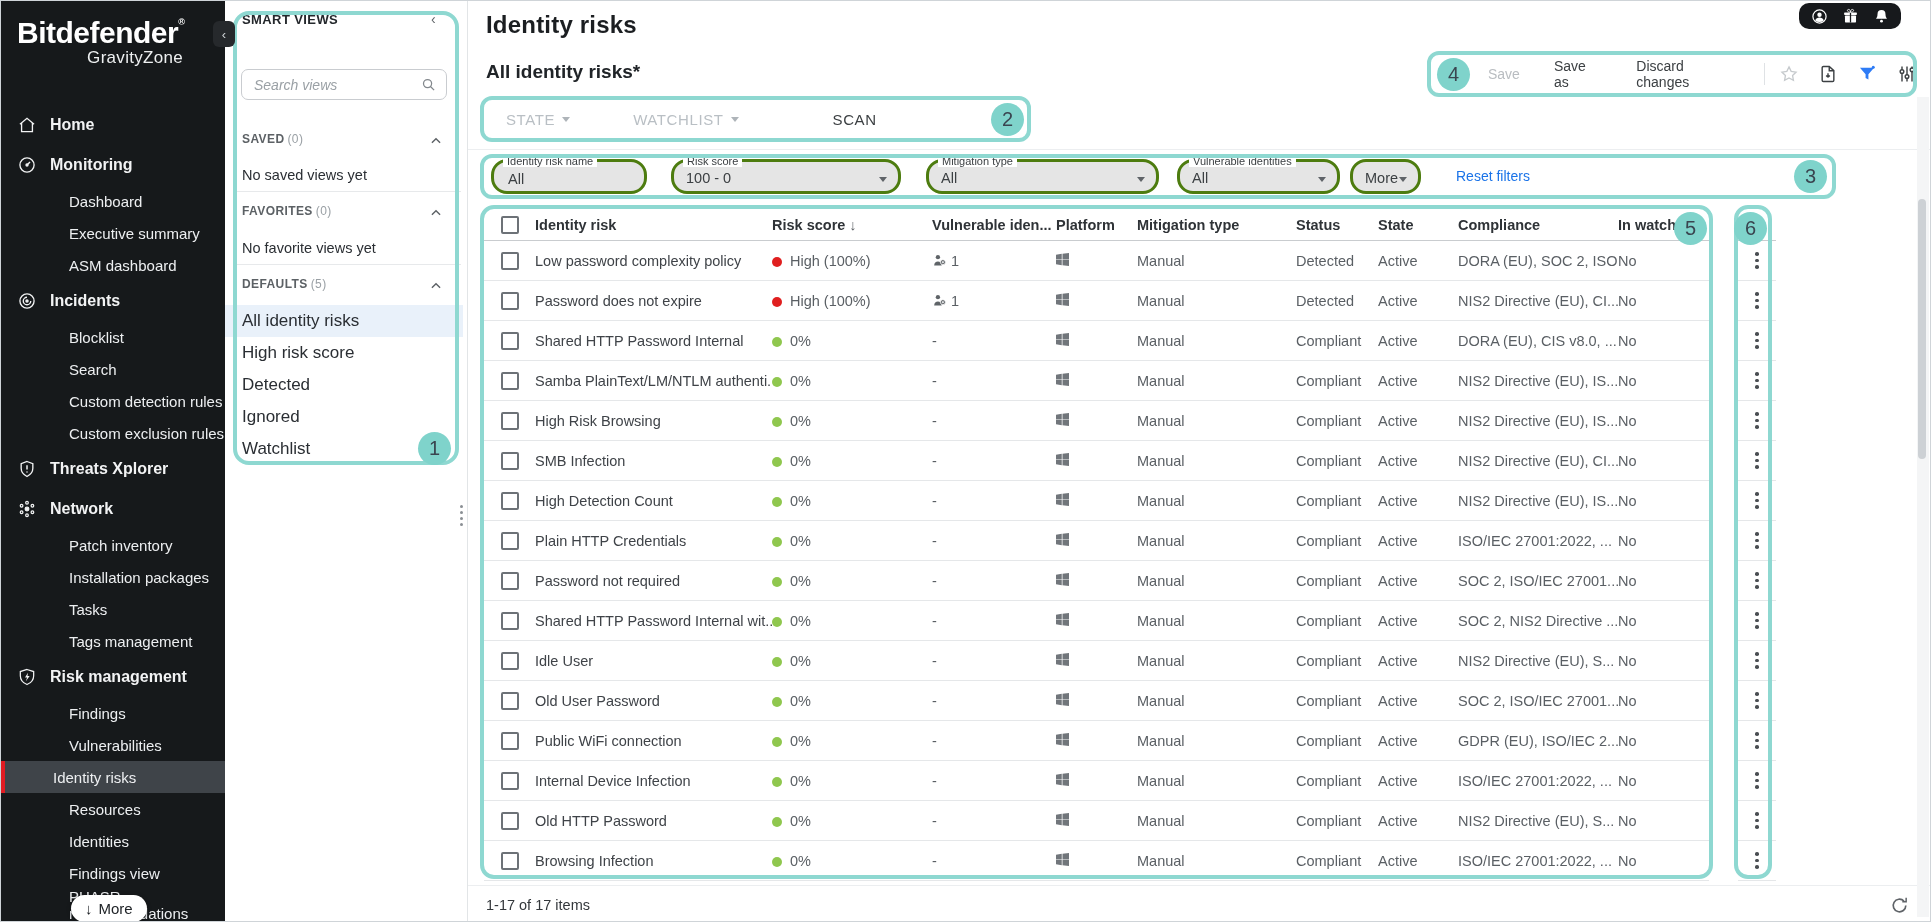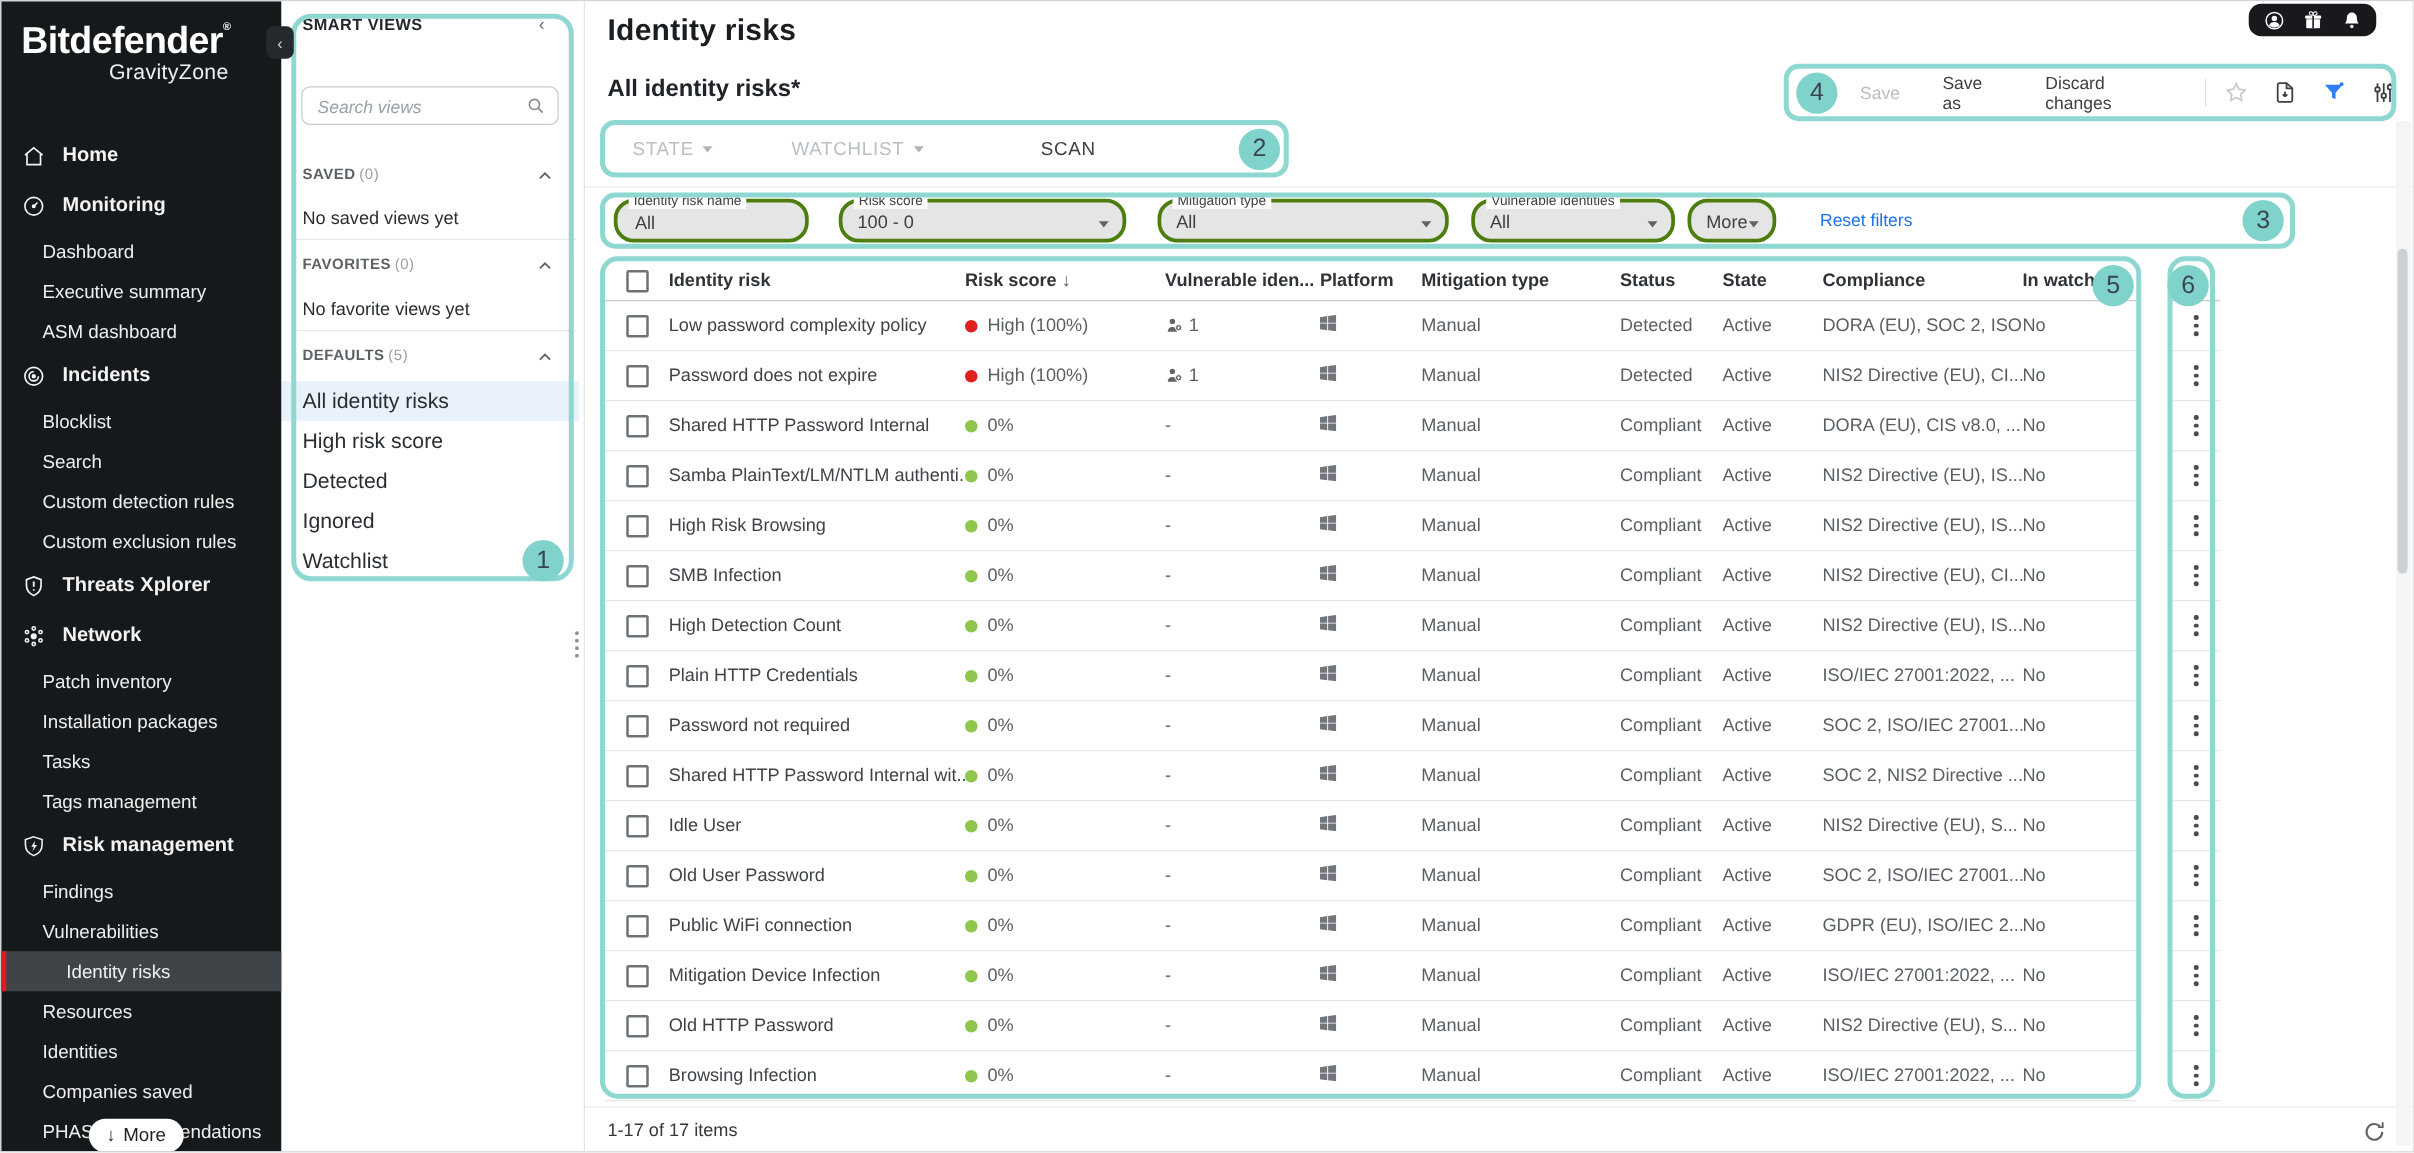--- a/index.html
+++ b/index.html
@@ -11,21 +11,21 @@
   .sidebar{position:absolute;left:0;top:0;width:224px;height:100%;background:#16191b;color:#f2f3f4;z-index:2;}
   .logo{padding:16px 14px 0 16px;}
   .logo-main{font-size:30px;font-weight:bold;letter-spacing:-0.5px;color:#fff;line-height:1.05;}
   .logo-main sup{font-size:9px;vertical-align:18px;}
   .logo-sub{font-size:17px;color:#eef0f1;text-align:right;margin-right:28px;margin-top:-1px;letter-spacing:.3px;}
   .sidebar-collapse{position:absolute;left:212px;top:20px;width:22px;height:26px;background:#26292c;
     border-radius:6px;color:#cfd3d6;display:flex;align-items:center;justify-content:center;font-size:13px;z-index:6;}
   .nav{position:absolute;top:104px;left:0;right:0;}
   .nav-item{display:flex;align-items:center;cursor:pointer;}
   .nav-item.top{height:40px;font-weight:bold;font-size:16px;padding-left:16px;gap:13px;}
-  .nav-item.sub{height:32px;font-size:15px;padding-left:33px;color:#edeff1;}
+  .nav-item.sub{height:32px;font-size:15px;padding-left:68px;color:#edeff1;}
   .nav-item.selected{background:#3f4449;border-left:4px solid #e11b22;padding-left:48px;}
   .nav-icon{width:20px;height:20px;display:inline-flex;}
   .more-pill{position:absolute;left:70px;top:894px;height:27px;background:#fff;color:#202428;border-radius:14px;
     padding:0 14px;font-size:15px;display:flex;align-items:center;gap:6px;box-shadow:0 1px 4px rgba(0,0,0,.35);z-index:7;}
 
   
   .smart-panel{position:absolute;left:224px;top:0;width:243px;height:100%;background:#fff;border-right:1px solid #e2e5e7;z-index:1;}
   .sv-title{position:absolute;left:17px;top:11px;font-size:13px;font-weight:bold;letter-spacing:.4px;color:#24282c;}
   .sv-collapse{position:absolute;left:206px;top:10px;color:#5f6468;font-size:14px;cursor:pointer;}
   .sv-search{position:absolute;left:16px;top:68px;width:206px;height:31px;border:1px solid #c9ccd0;border-radius:7px;
@@ -220,21 +220,21 @@
         <div class="nav-item sub selected">
           <span>Identity risks</span>
         </div>
         <div class="nav-item sub">
           <span>Resources</span>
         </div>
         <div class="nav-item sub">
           <span>Identities</span>
         </div>
         <div class="nav-item sub">
-          <span>Companies saved</span>
+          <span>Findings view</span>
         </div>
         <div class="nav-item sub">
           <span>PHASR recommendations</span>
         </div>
       </div>
     <div class="more-pill">
       <span>↓</span>
       <span>More</span>
     </div>
   </div>
@@ -656,21 +656,21 @@
           <div>Manual</div>
           <div>Compliant</div>
           <div>Active</div>
           <div class="cell-name" style="color:#5a5f64">GDPR (EU), ISO/IEC 2...</div>
           <div>No</div>
         </div>
         <div class="trow">
           <div>
             <div class="cbox"></div>
           </div>
-          <div class="cell-name">Mitigation Device Infection</div>
+          <div class="cell-name">Internal Device Infection</div>
           <div><span class="dot green"></span><span>0%</span></div>
           <div class="vuln">
             <span>-</span>
           </div>
           <div><svg width="13" height="13" viewBox="0 0 14 14" fill="#71767b">
               <path d="M0 1.9L6.2.9v5.7H0zM7 .8L14 0v6.6H7zM0 7.4h6.2v5.7L0 12.2zM7 7.4h14v0zM7 7.4h7V14l-7-.8z"></path>
             </svg></div>
           <div>Manual</div>
           <div>Compliant</div>
           <div>Active</div>

